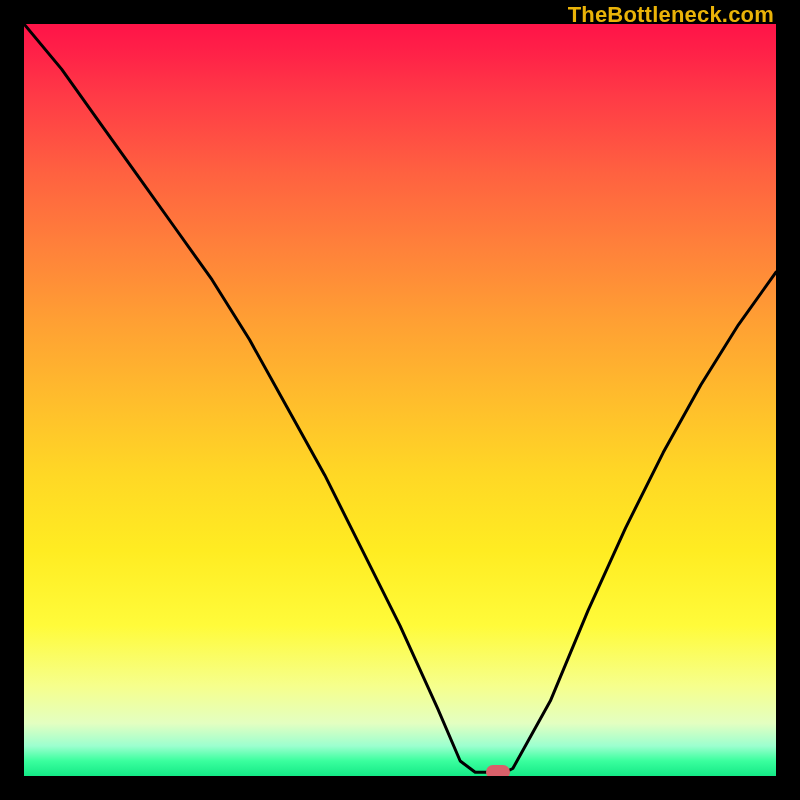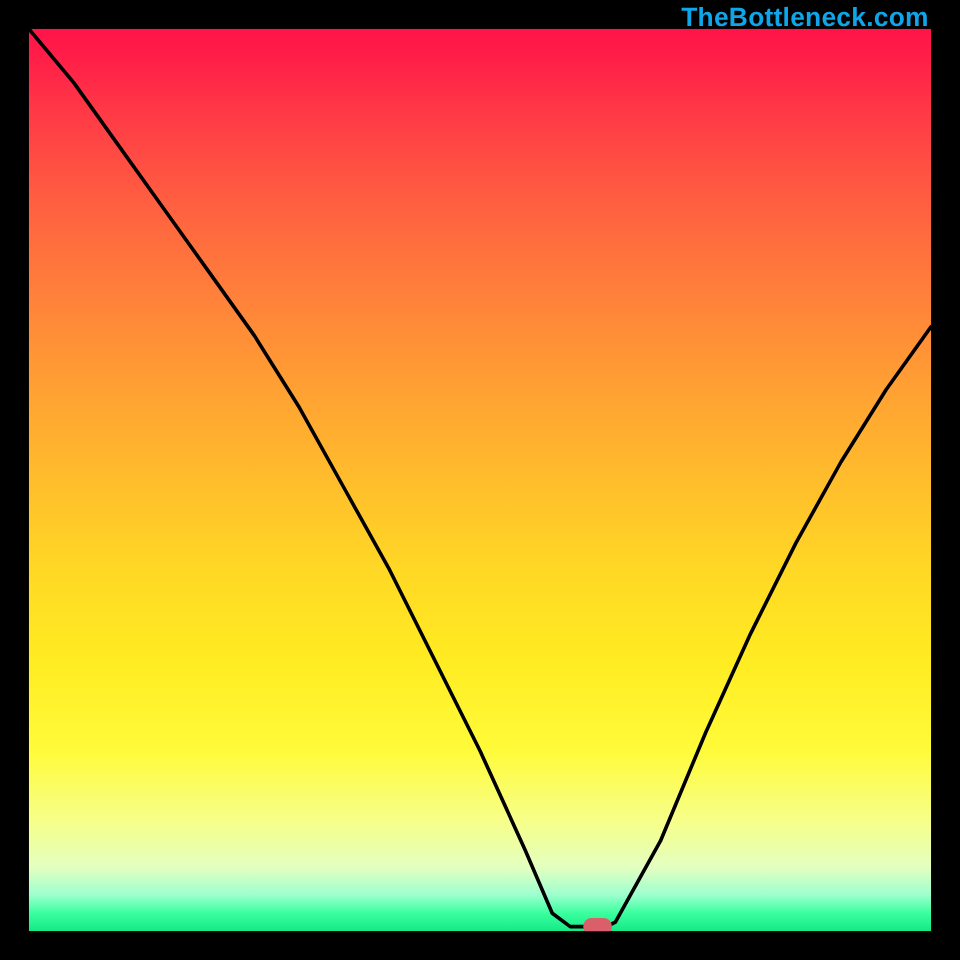--- a/index.html
+++ b/index.html
@@ -55,21 +55,21 @@
     width: 100%;
     height: 100%;
   }
   .watermark {
     position: absolute;
     top: 2px;
     right: 26px;
     font-family: Arial, Helvetica, sans-serif;
     font-size: 22px;
     font-weight: 600;
-    color: #0ea5e9;
+    color: #eab308;
     letter-spacing: 0.2px;
   }
   .marker {
     position: absolute;
     background: #d9606a;
     border-radius: 8px;
     width: 24px;
     height: 14px;
   }
 </style>

